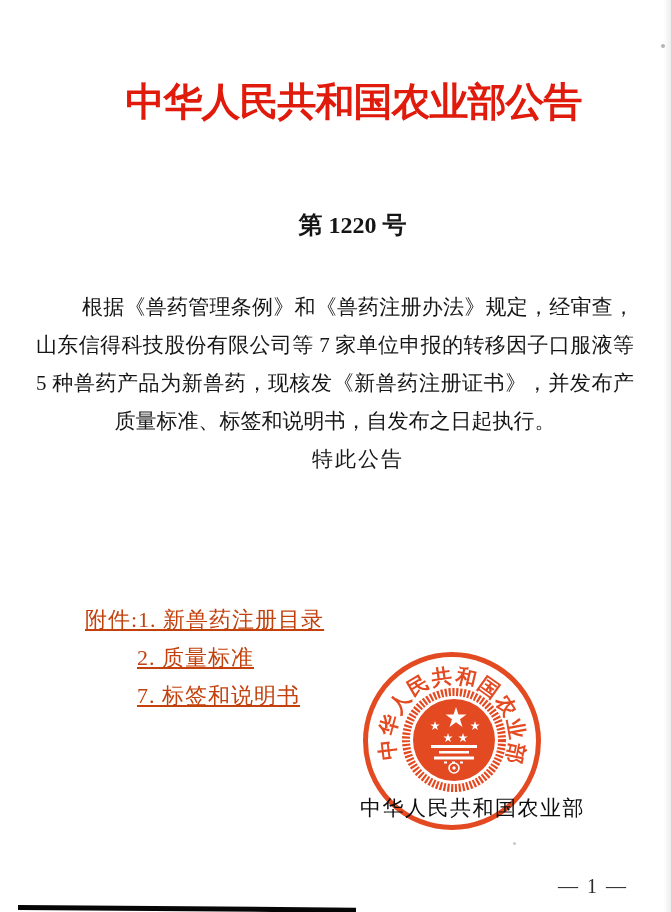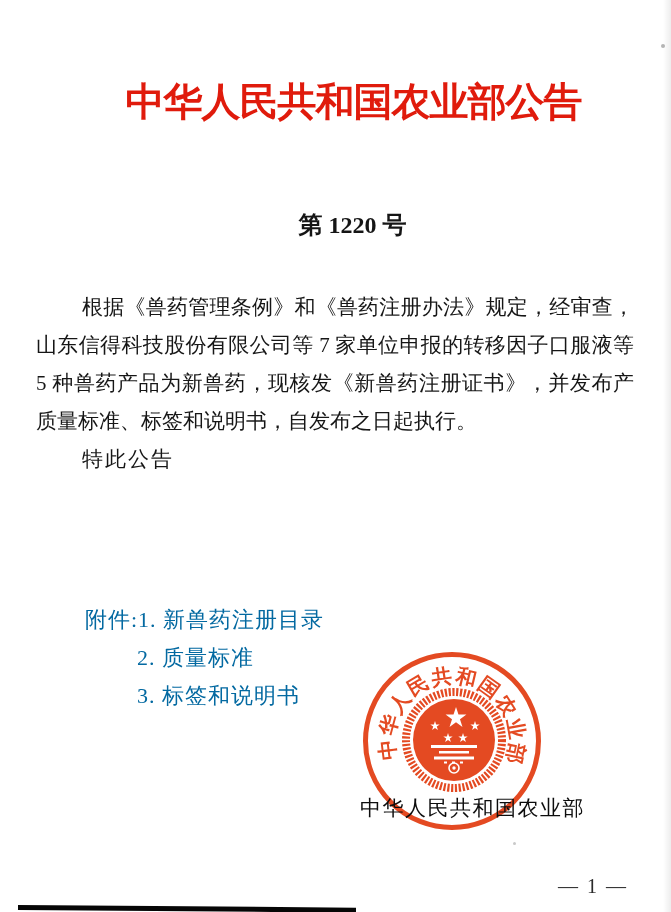--- a/index.html
+++ b/index.html
@@ -23,30 +23,31 @@
     position:absolute;top:210px;left:17px;width:671px;
     text-align:center;font-size:24px;line-height:30px;font-weight:bold;
     color:#151515;
   }
   .body-block{
     position:absolute;left:36px;top:288px;width:598px;
   }
   .bline{
     height:38px;line-height:38px;font-size:21px;color:#161616;
     overflow:hidden;
+    text-align:center;
   }
   .jline{text-align:justify;text-align-last:justify;text-justify:inter-character;}
   .indent{padding-left:46px;}
   .spaced{letter-spacing:2px;}
   .attach-block{
     position:absolute;left:85px;top:601px;width:420px;
   }
   .aline{
-    height:38px;line-height:38px;font-size:22px;color:#0369a1;
-    letter-spacing:1px;white-space:nowrap;
+    height:38px;line-height:38px;font-size:22px;color:#c2410c;
+    letter-spacing:1px;white-space:nowrap;text-decoration:underline;
   }
   .aitem{padding-left:52px;}
   .seal{
     position:absolute;left:361px;top:650px;width:182px;height:182px;
     opacity:0.93;
   }
   .seal-date{
     position:absolute;left:360px;top:797px;
     font-size:21px;line-height:22px;letter-spacing:1.5px;
     color:#0d0d0d;white-space:nowrap;z-index:5;
@@ -76,21 +77,21 @@
     <div class="bline jline indent">根据《兽药管理条例》和《兽药注册办法》规定，经审查，批准</div>
     <div class="bline jline">山东信得科技股份有限公司等 7 家单位申报的转移因子口服液等</div>
     <div class="bline jline">5 种兽药产品为新兽药，现核发《新兽药注册证书》，并发布产品的</div>
     <div class="bline">质量标准、标签和说明书，自发布之日起执行。</div>
     <div class="bline indent spaced">特此公告</div>
   </div>
 
   <div class="attach-block">
     <div class="aline">附件:1. 新兽药注册目录</div>
     <div class="aline aitem">2. 质量标准</div>
-    <div class="aline aitem">3. 标签和说明书</div>
+    <div class="aline aitem">7. 标签和说明书</div>
   </div>
 
   <svg class="seal" viewBox="0 0 182 182">
     <defs>
       <path id="star5" d="M 0,-11 L 2.47,-3.4 L 10.46,-3.4 L 3.99,1.3 L 6.47,8.9 L 0,4.2 L -6.47,8.9 L -3.99,1.3 L -10.46,-3.4 L -2.47,-3.4 Z" fill="#ffffff"></path>
       <path id="sealArc" d="M 36.5 110.8 A 58 58 0 1 1 145.5 110.8" fill="none"></path>
     </defs>
 
     <circle cx="91" cy="91" r="86.5" fill="none" stroke-width="5" stroke="#e23d12"></circle>
 

